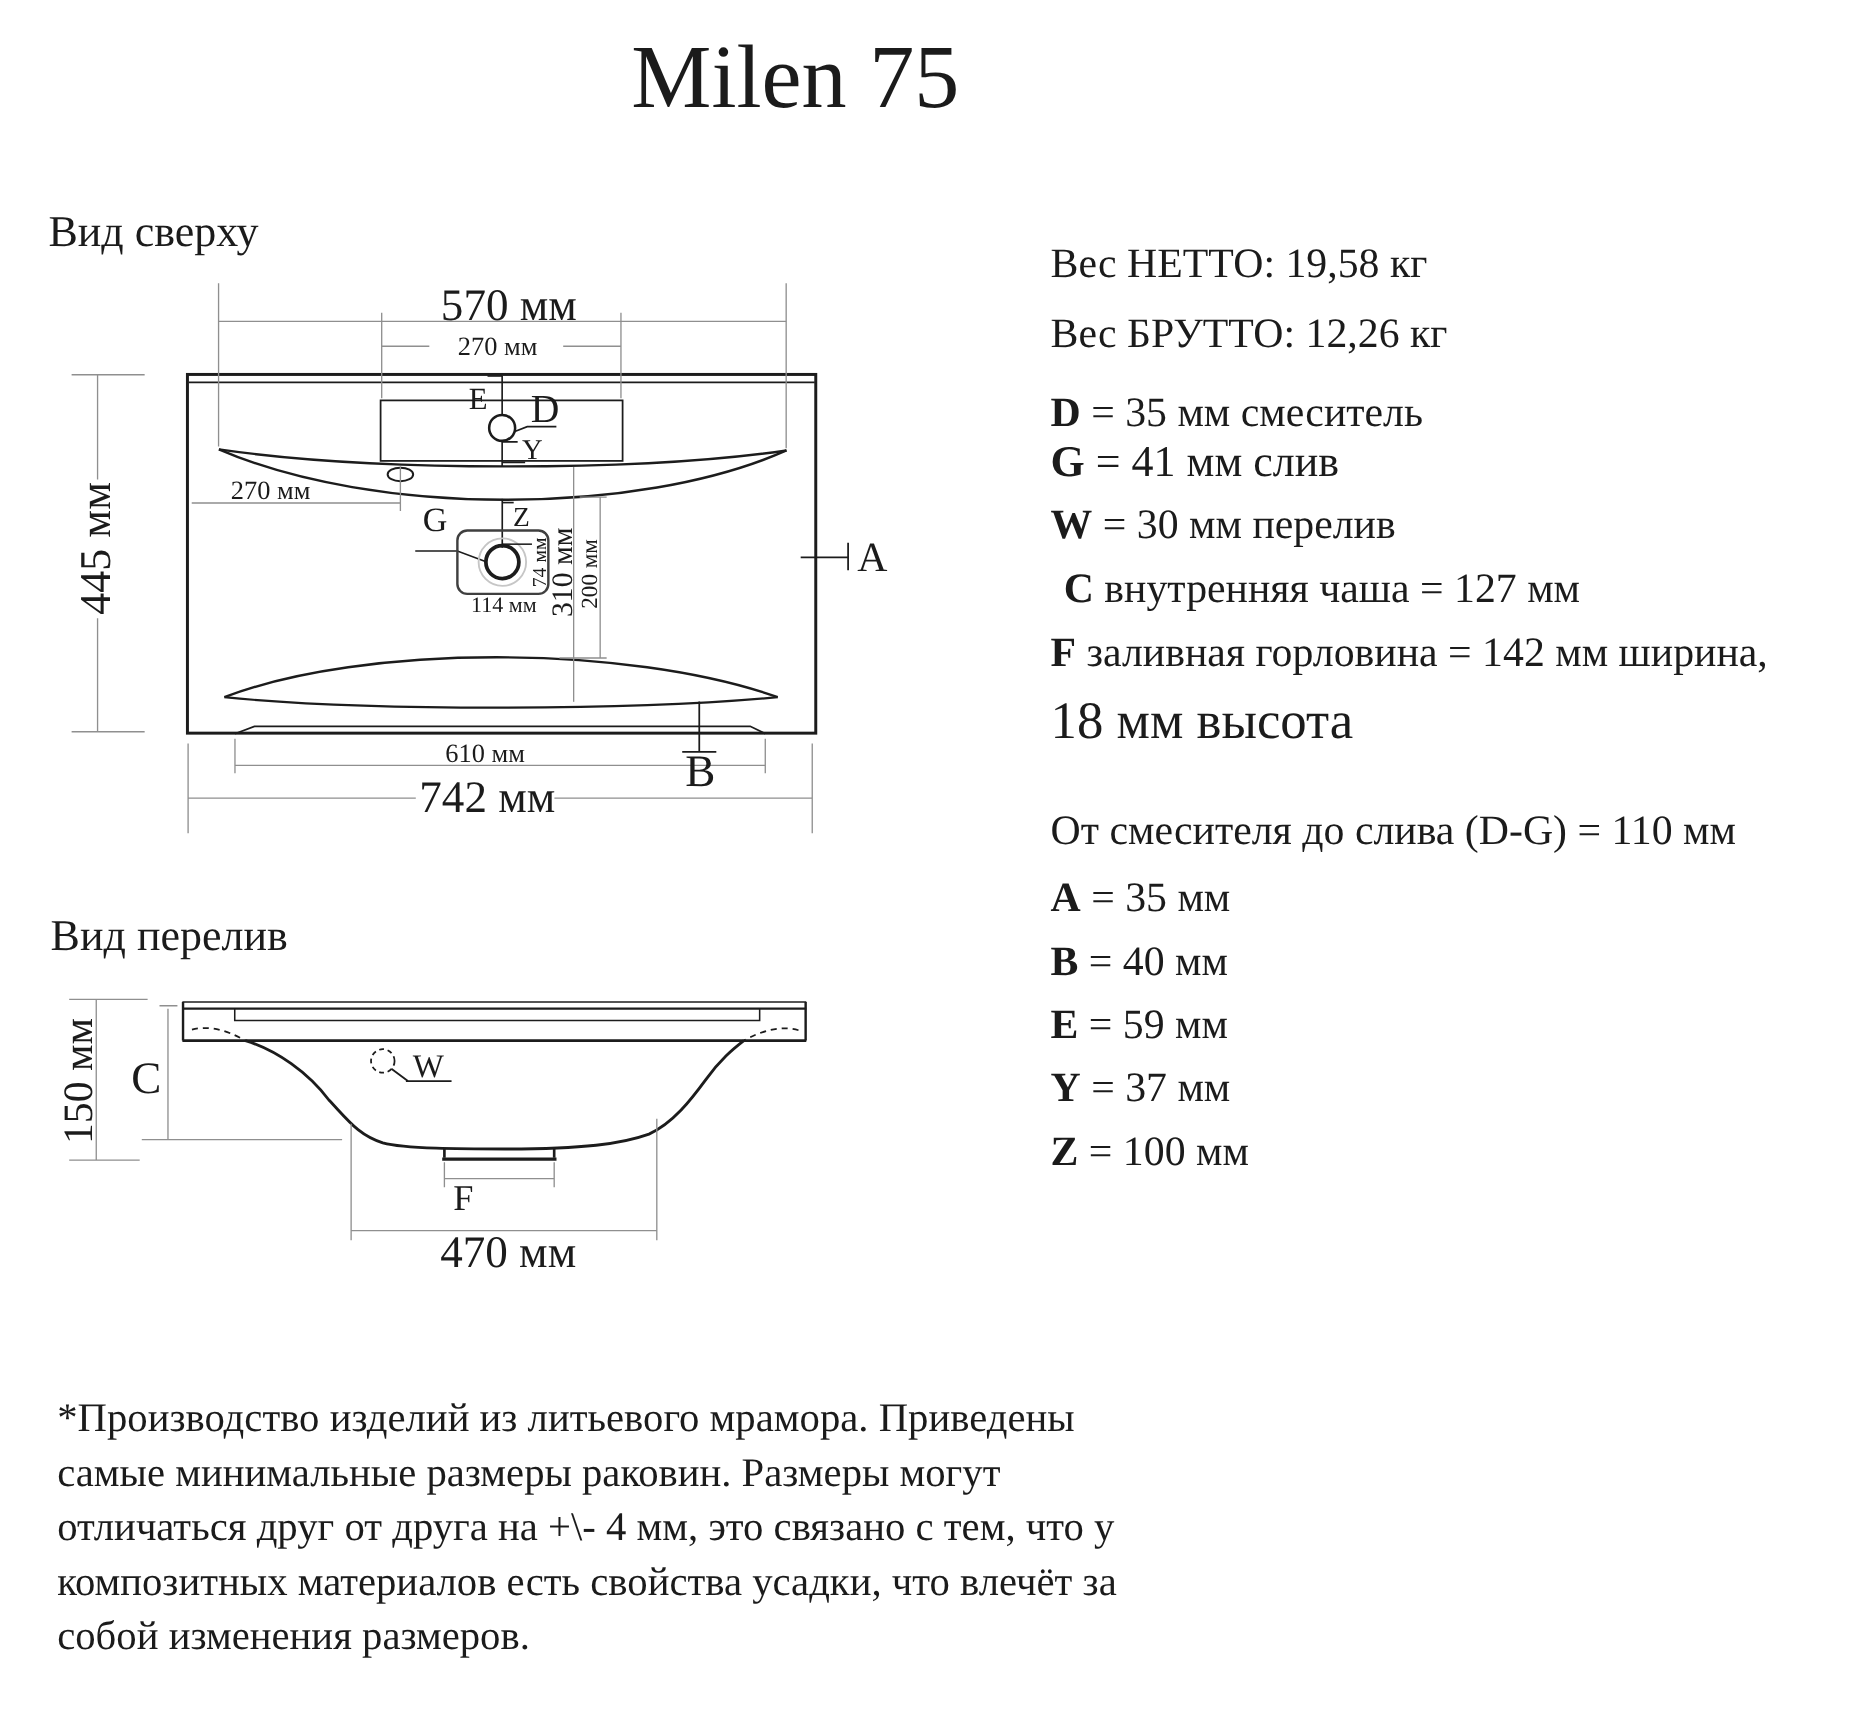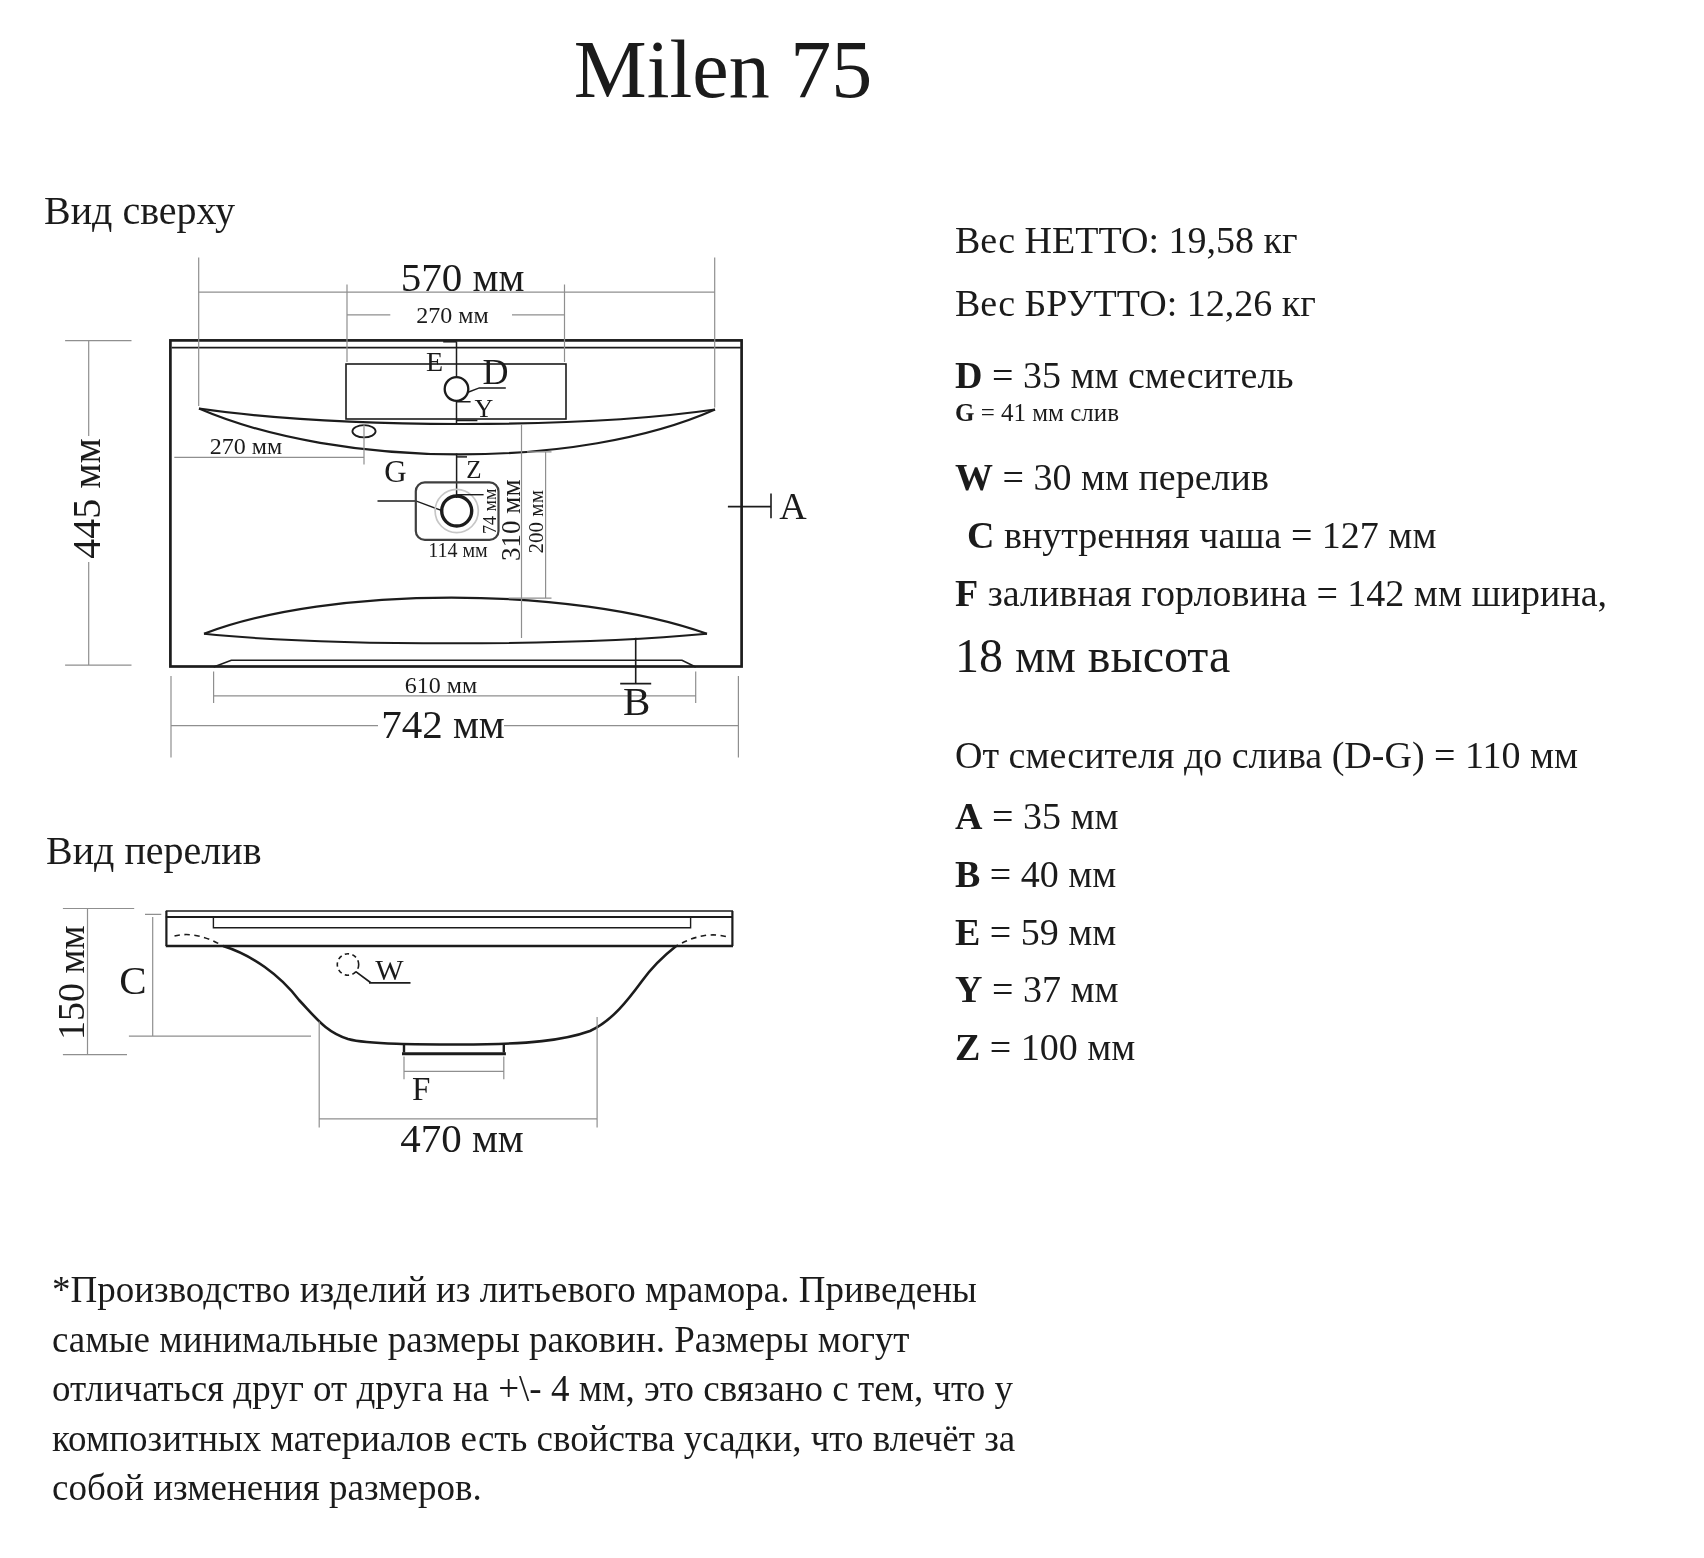--- a/index.html
+++ b/index.html
@@ -16,21 +16,21 @@
 <div class="t" style="top:191px;left:44px;font-size:40px;">Вид сверху</div>
 
 <div class="t" style="top:831px;left:46px;font-size:40px;">Вид перелив</div>
 
 <div class="t" style="top:221px;left:955px;font-size:38px;">Вес НЕТТО: 19,58 кг</div>
 
 <div class="t" style="top:284px;left:955px;font-size:38px;">Вес БРУТТО: 12,26 кг</div>
 
 <div class="t" style="top:356px;left:955px;font-size:38px;"><b>D</b> = 35 мм смеситель</div>
 
-<div class="t" style="top:400px;left:955px;font-size:25px;"><b>G</b> = 41 мм слив</div>
+<div class="t" style="top:400px;left:955px;font-size:40px;"><b>G</b> = 41 мм слив</div>
 
 <div class="t" style="top:458px;left:955px;font-size:38px;"><b>W</b> = 30 мм перелив</div>
 
 <div class="t" style="top:516px;left:955px;font-size:38px;margin-left:12px;"><b>C</b> внутренняя чаша = 127 мм</div>
 
 <div class="t" style="top:574px;left:955px;font-size:38px;"><b>F</b> заливная горловина = 142 мм ширина,</div>
 
 <div class="t" style="top:632px;left:955px;font-size:48px;">18 мм высота</div>
 
 <div class="t" style="top:736px;left:955px;font-size:38px;">От смесителя до слива (D-G) = 110 мм</div>

